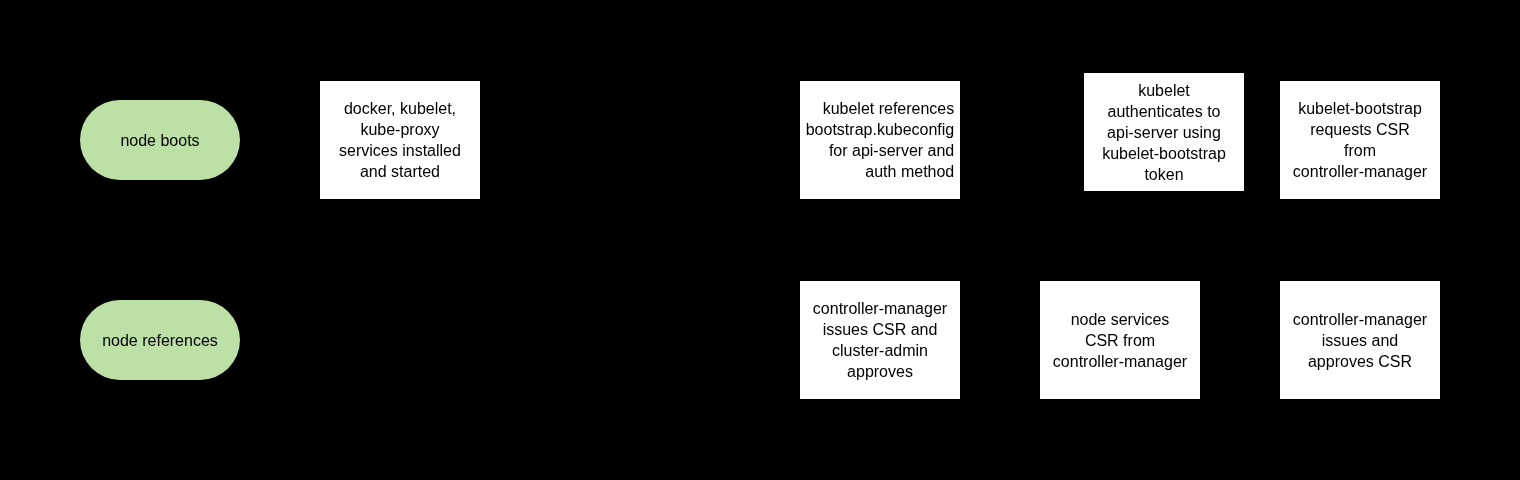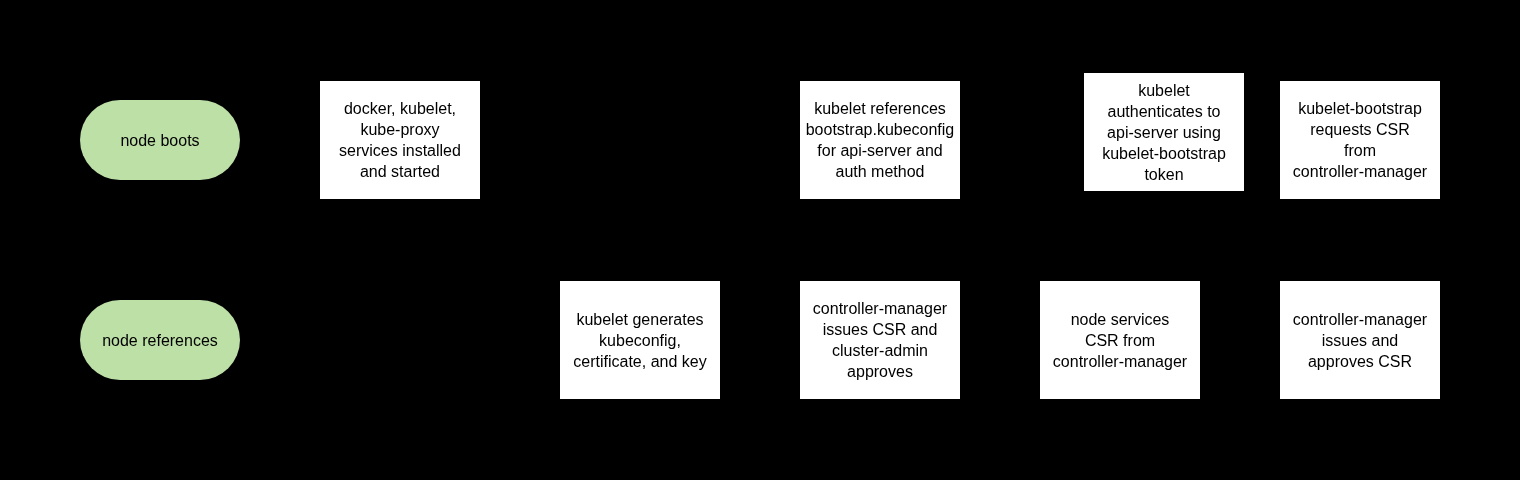--- a/index.html
+++ b/index.html
@@ -51,42 +51,39 @@
 <div class="canvas">
 
   <div class="node terminal" style="left:80px; top:100px;">node boots</div>
 
   <div class="node process" style="left:320px; top:81px;">docker, kubelet,
 kube-proxy
 services installed
 and started</div>
 
 
-  <div class="node process" style="left:800px; top:81px;">kubelet references
+  <div class="node process" style="left:800px; top:81px;text-align:right;">kubelet references
 bootstrap.kubeconfig
 for api-server and
 auth method</div>
 
   <div class="node process" style="left:1040px; top:73px;margin-left:44px;">kubelet
 authenticates to
 api-server using
 kubelet-bootstrap
 token</div>
 
   <div class="node process" style="left:1280px; top:81px;">kubelet-bootstrap
 requests CSR
 from
 controller-manager</div>
 
   <div class="node terminal" style="left:80px; top:300px;">node references</div>
 
 
-  <div class="node process" style="left:560px; top:281px;">kubelet generates
-kubeconfig,
-certificate, and key</div>
 
   <div class="node process" style="left:800px; top:281px;">controller-manager
 issues CSR and
 cluster-admin
 approves</div>
 
   <div class="node process" style="left:1040px; top:281px;">node services
 CSR from
 controller-manager</div>
 

